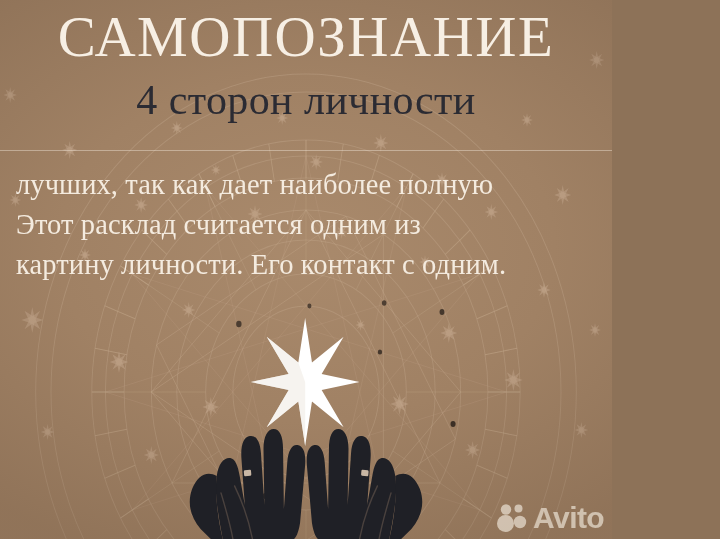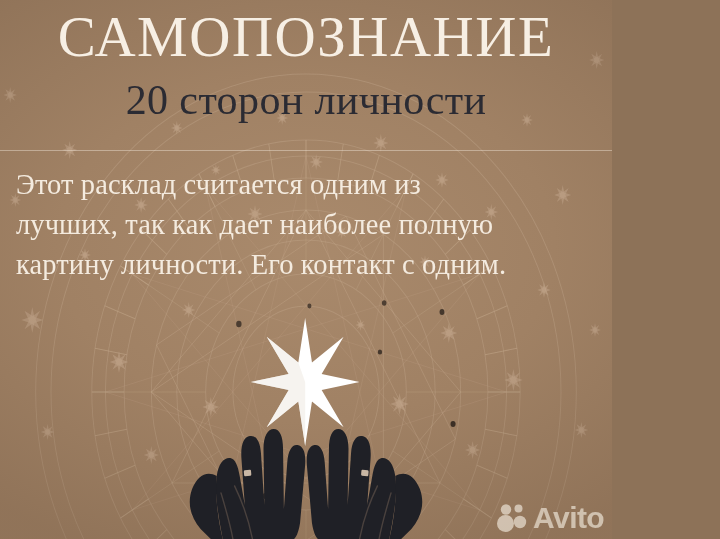--- a/index.html
+++ b/index.html
@@ -375,25 +375,25 @@
     </g>
     <g>
       <rect x="425" y="470" width="8.5" height="6" rx="1.2" fill="#c9b7a4" transform="rotate(6 429 473)"></rect>
     </g>
   </svg>
 
   <div class="divider"></div>
 
   <div class="title">САМОПОЗНАНИЕ</div>
 
-  <div class="subtitle">20 сторон личности</div>
+  <div class="subtitle">4 сторон личности</div>
 
   <div class="body-text">
+    <span class="ln">лучших, так как дает наиболее полную</span>
     <span class="ln">Этот расклад считается одним из</span>
-    <span class="ln">лучших, так как дает наиболее полную</span>
     <span class="ln">картину личности. Его контакт с одним.</span>
   </div>
 
   <div class="watermark">
     <svg width="33" height="30" viewBox="0 0 33 30" aria-hidden="true">
       <g id="avitoCircles" fill="#e9dfd1">
           <circle cx="9.5" cy="20.5" r="8.5"></circle>
           <circle cx="10" cy="6.5" r="5.2"></circle>
           <circle cx="22.5" cy="5.5" r="4"></circle>
           <circle cx="24" cy="19" r="6.2"></circle>

